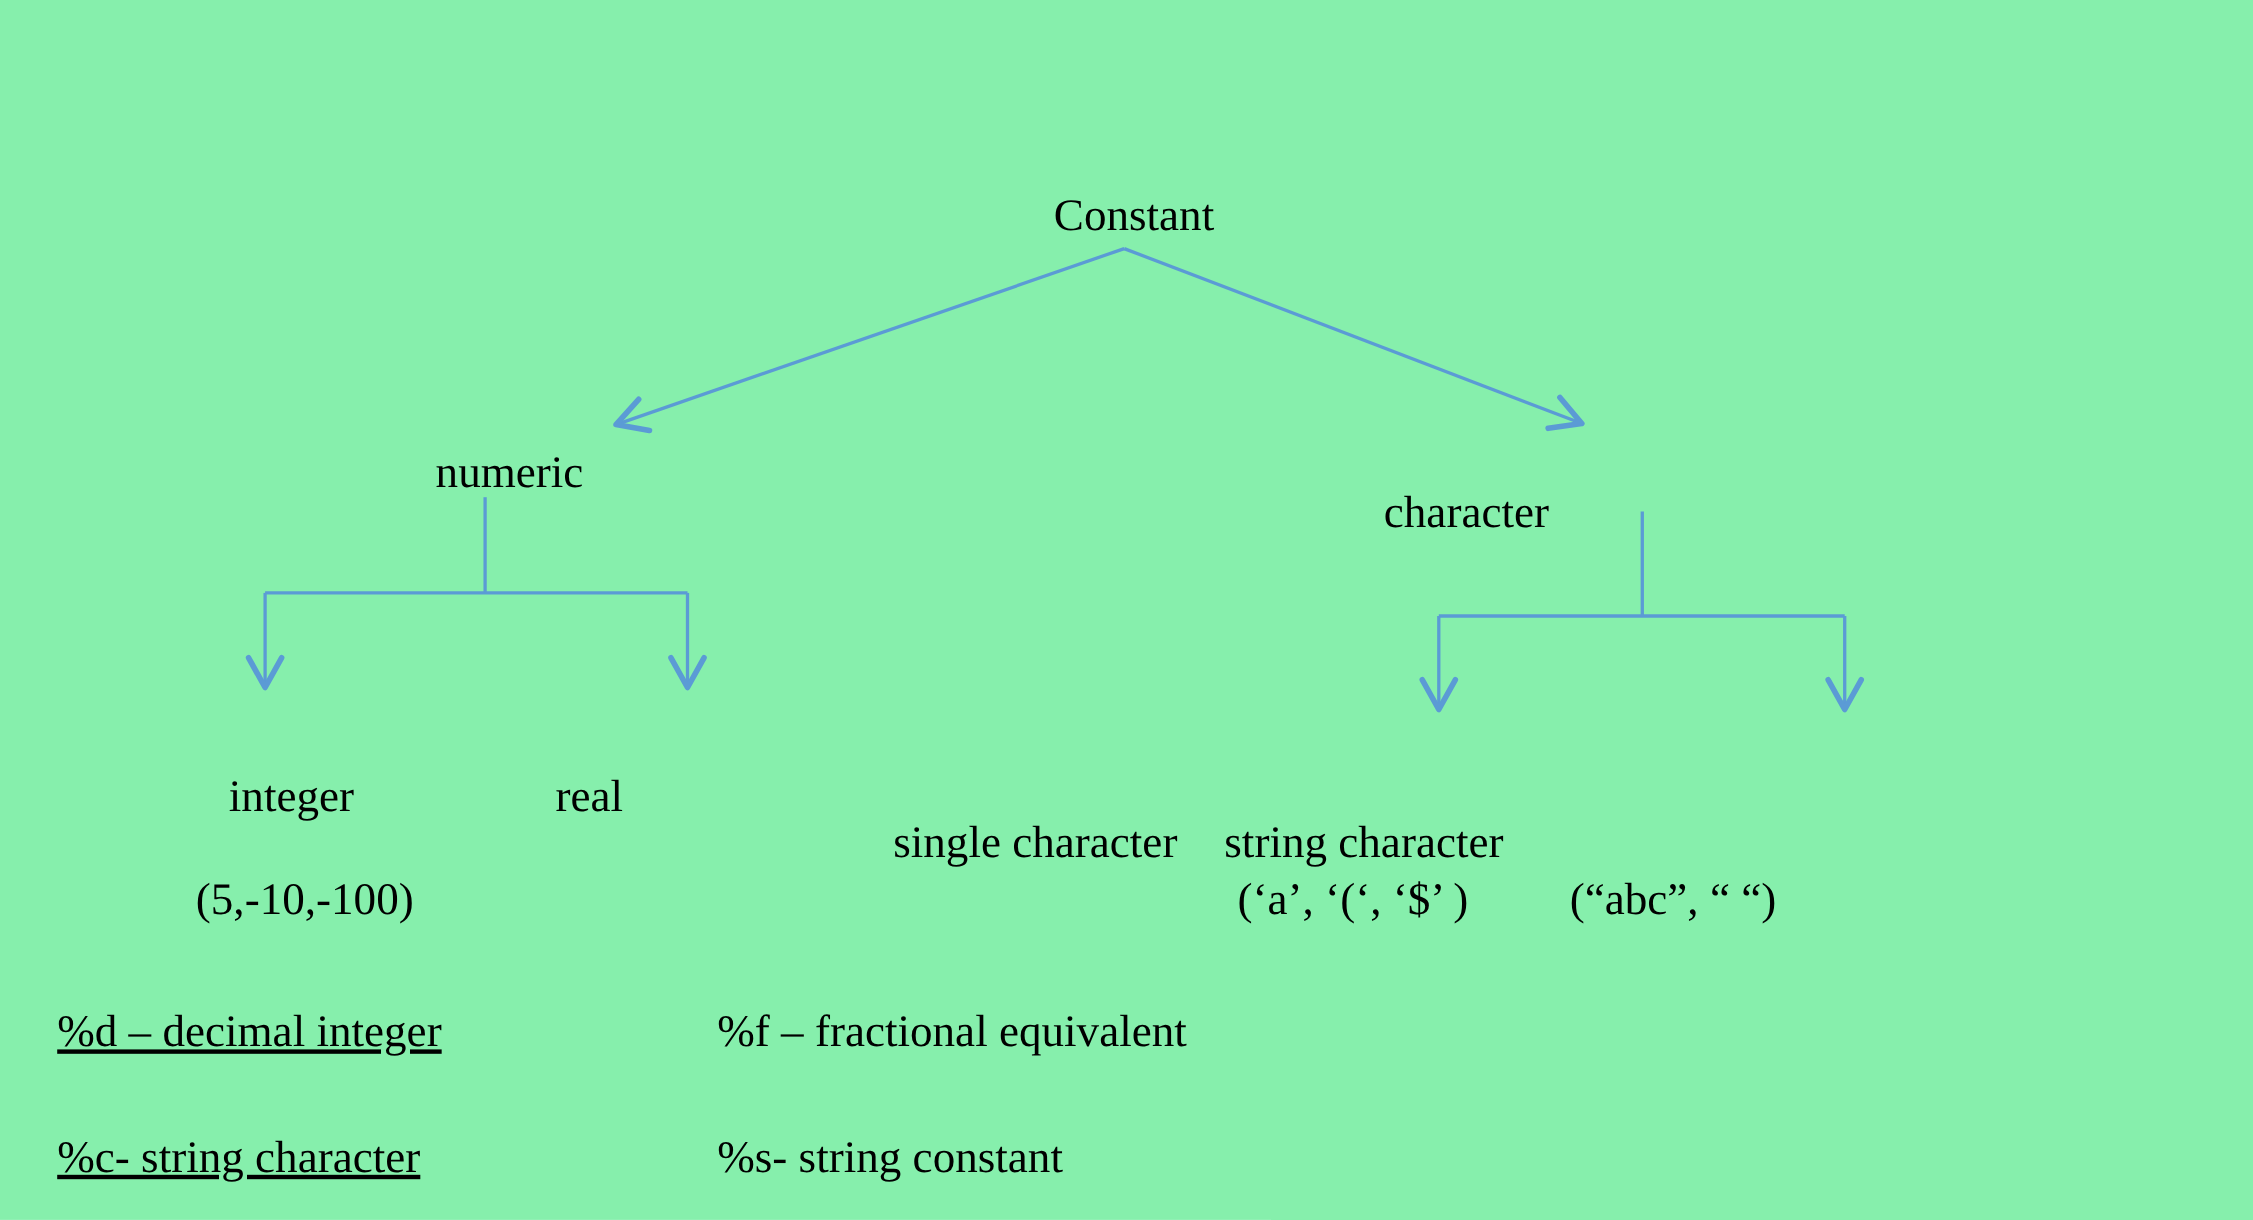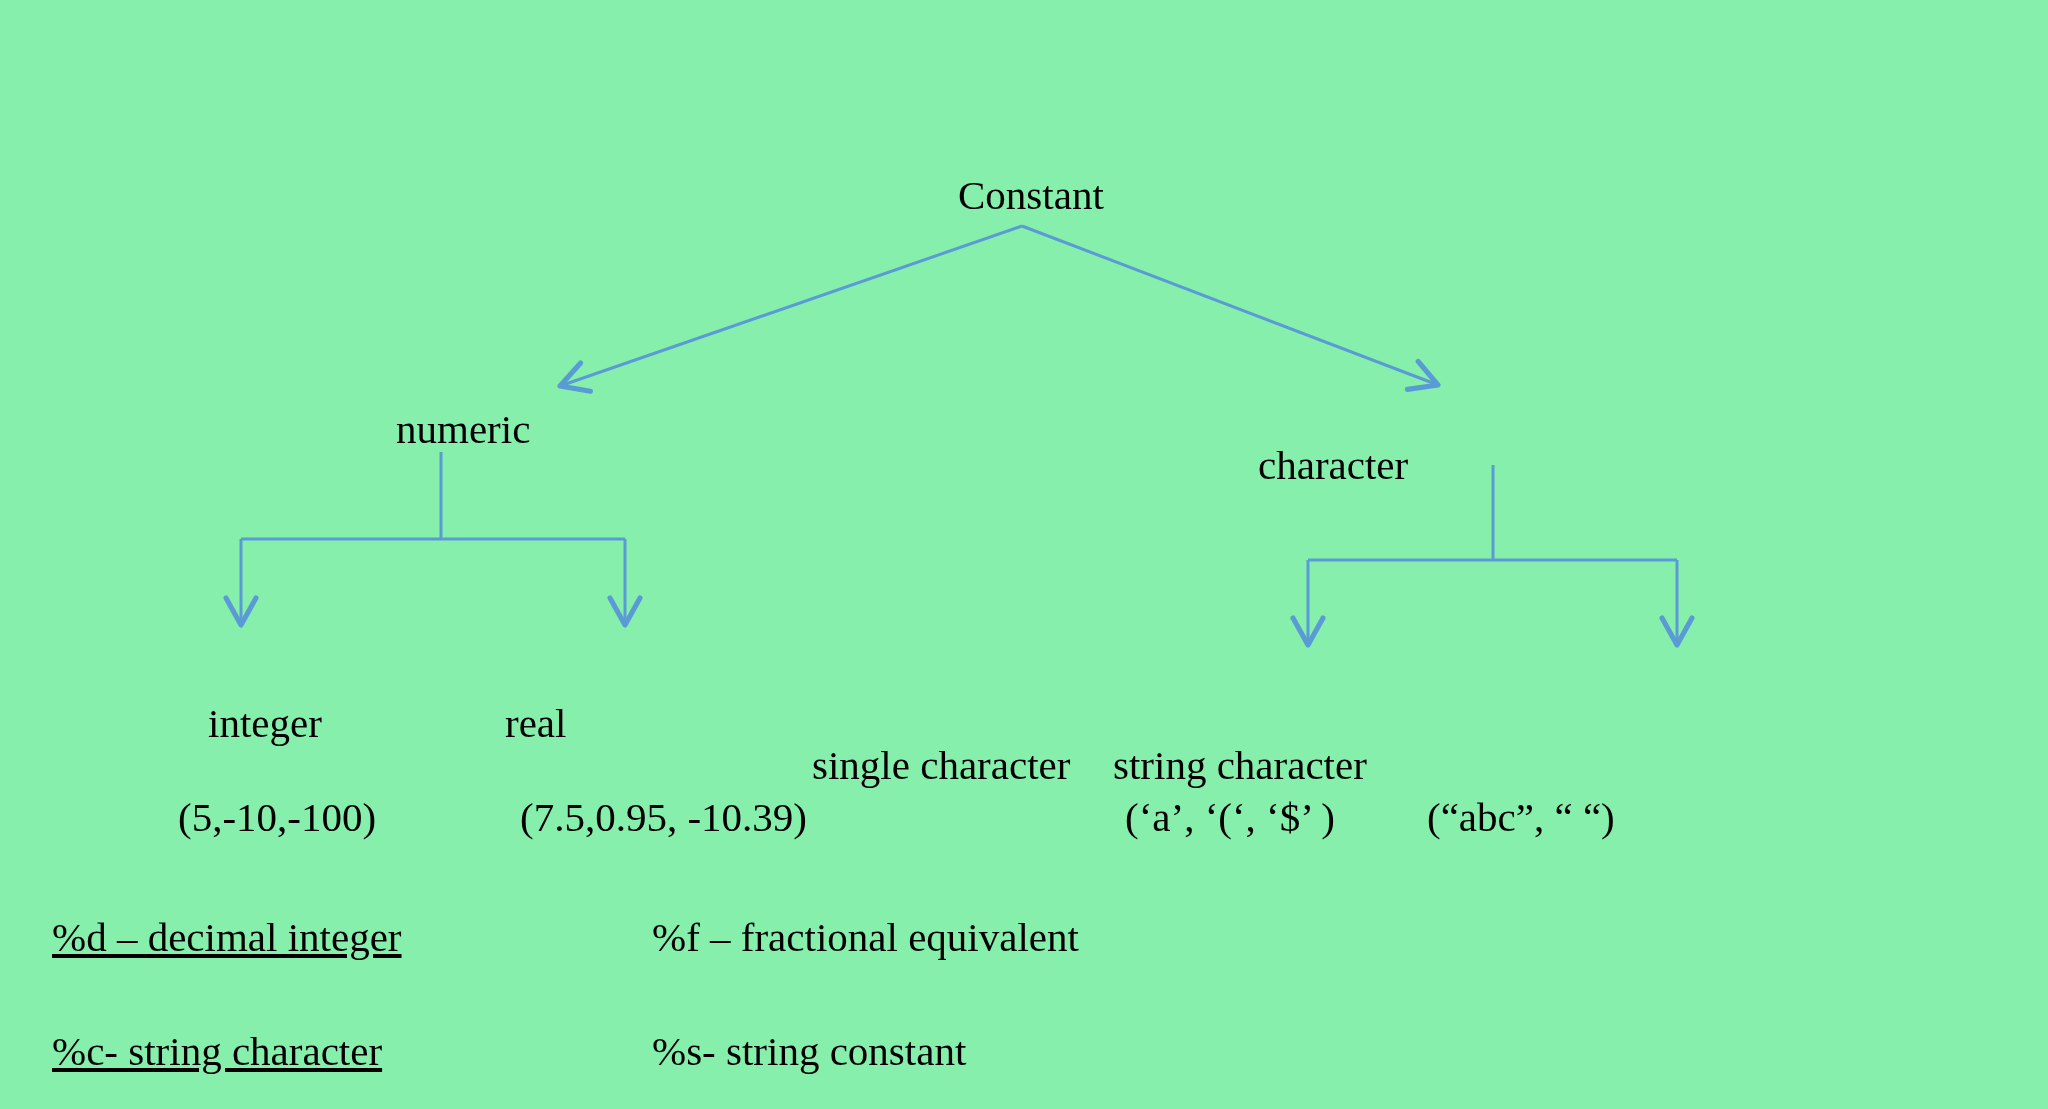--- a/index.html
+++ b/index.html
@@ -91,21 +91,20 @@
   <div class="node lvl-three" style="left:208px; top:700px;">integer</div>
 
   <div class="node lvl-three" style="left:505px; top:700px;">real</div>
 
   <div class="node lvl-three" style="left:812px; top:742px;">single character</div>
 
   <div class="node lvl-three" style="left:1113px; top:742px;">string character</div>
 
   <div class="node examples" style="left:161px; top:794px;">(5,-10,-100)</div>
 
-  <div class="node examples" style="left:503px; top:794px;">(7.5,0.95, -10.39)</div>
 
   <div class="node examples" style="left:1108px; top:794px;">(‘a’, ‘(‘, ‘$’ )</div>
 
   <div class="node examples" style="left:1410px; top:794px;">(“abc”, “ “)</div>
 
 
   <div class="spec-row" style="left:52px; top:914px;">
     <span class="spec-left">%d – decimal integer</span>
     <span class="spec-right">%f – fractional equivalent</span>
   </div>

